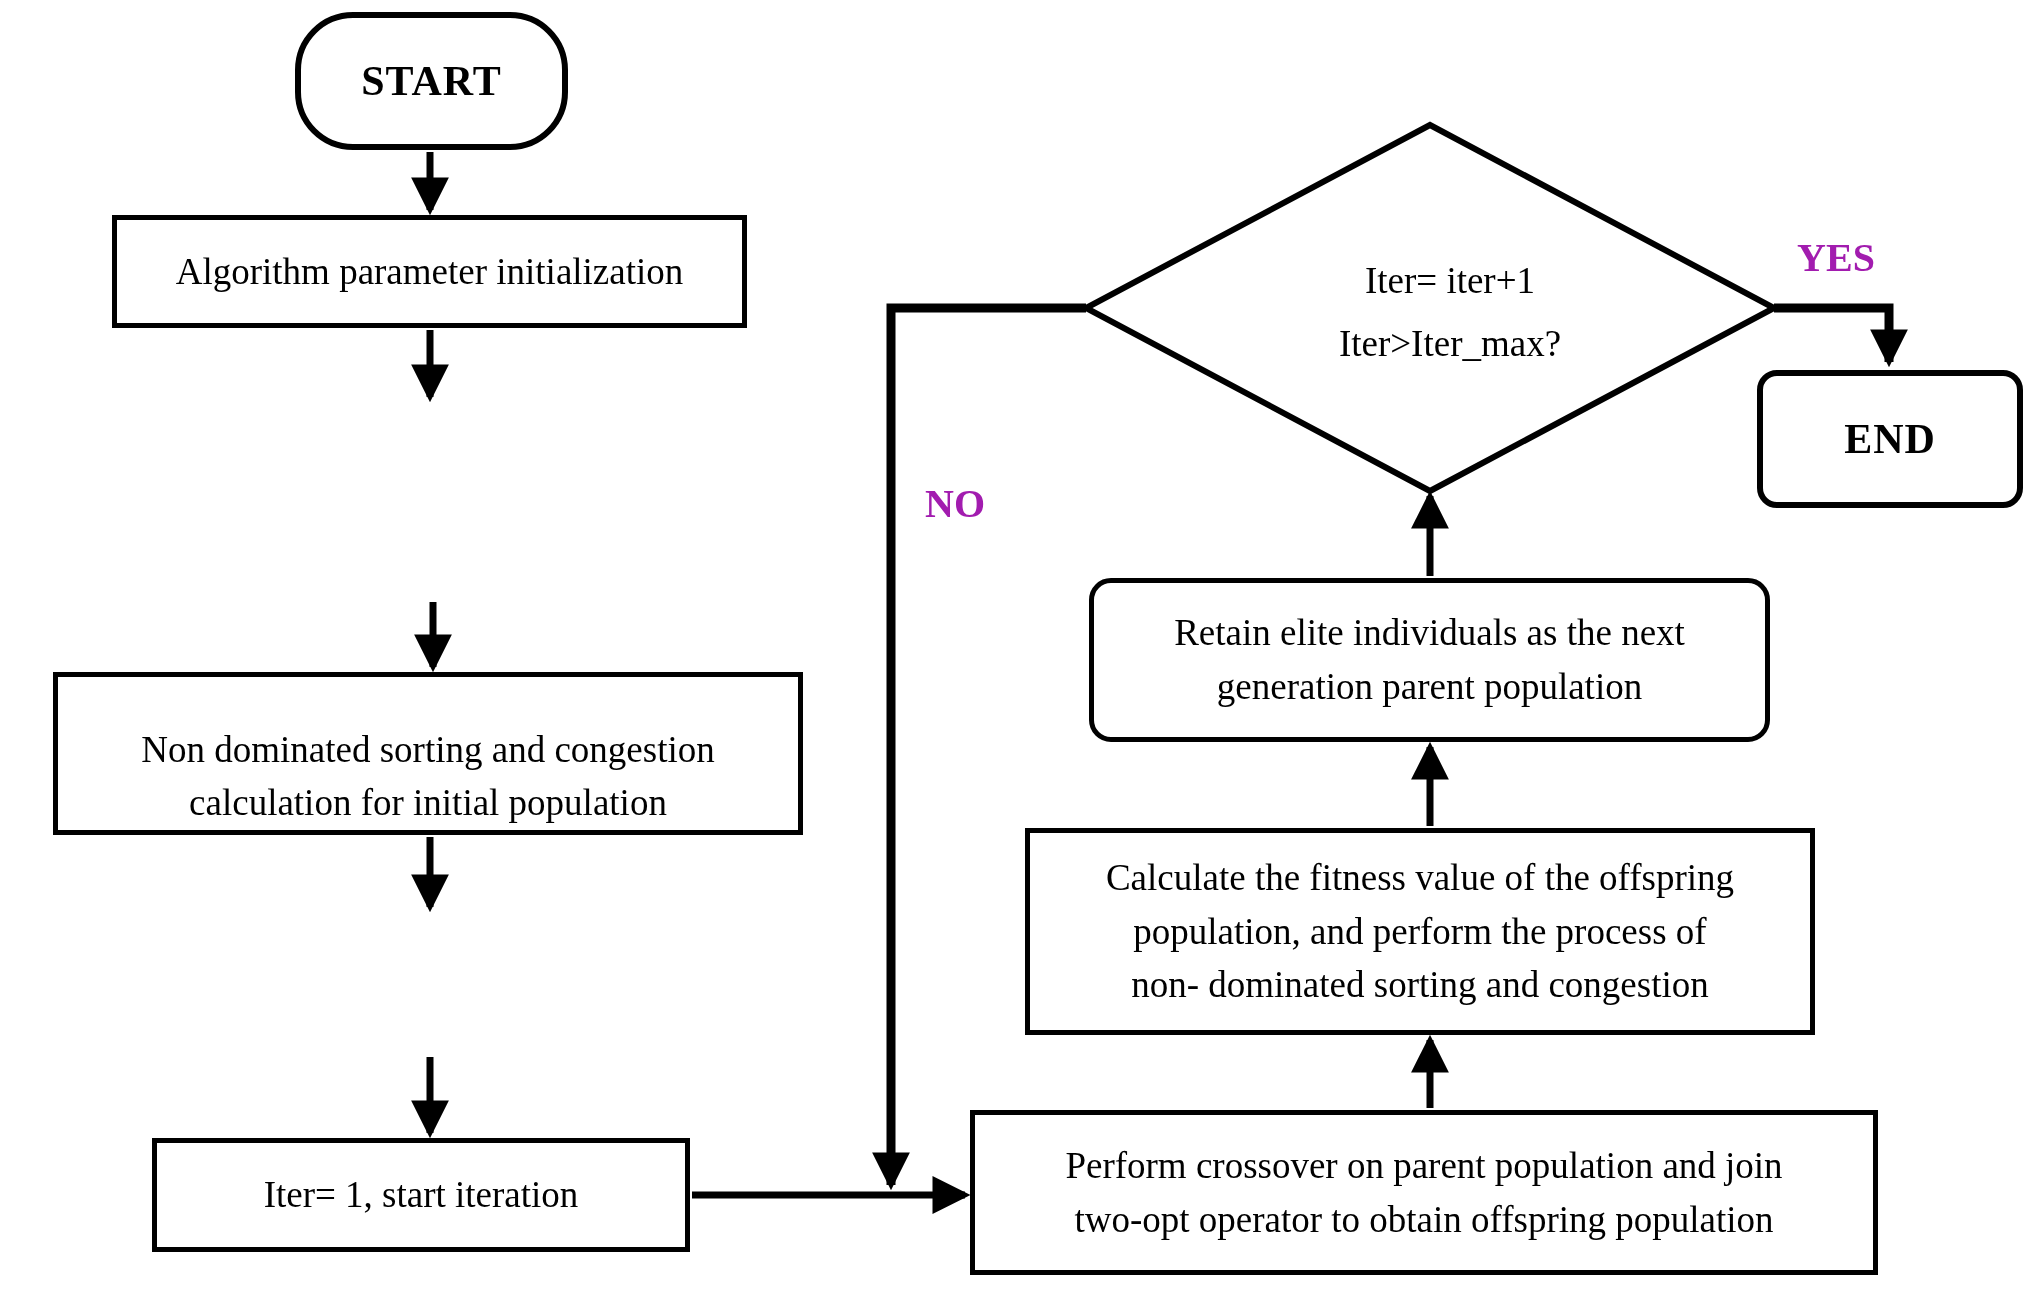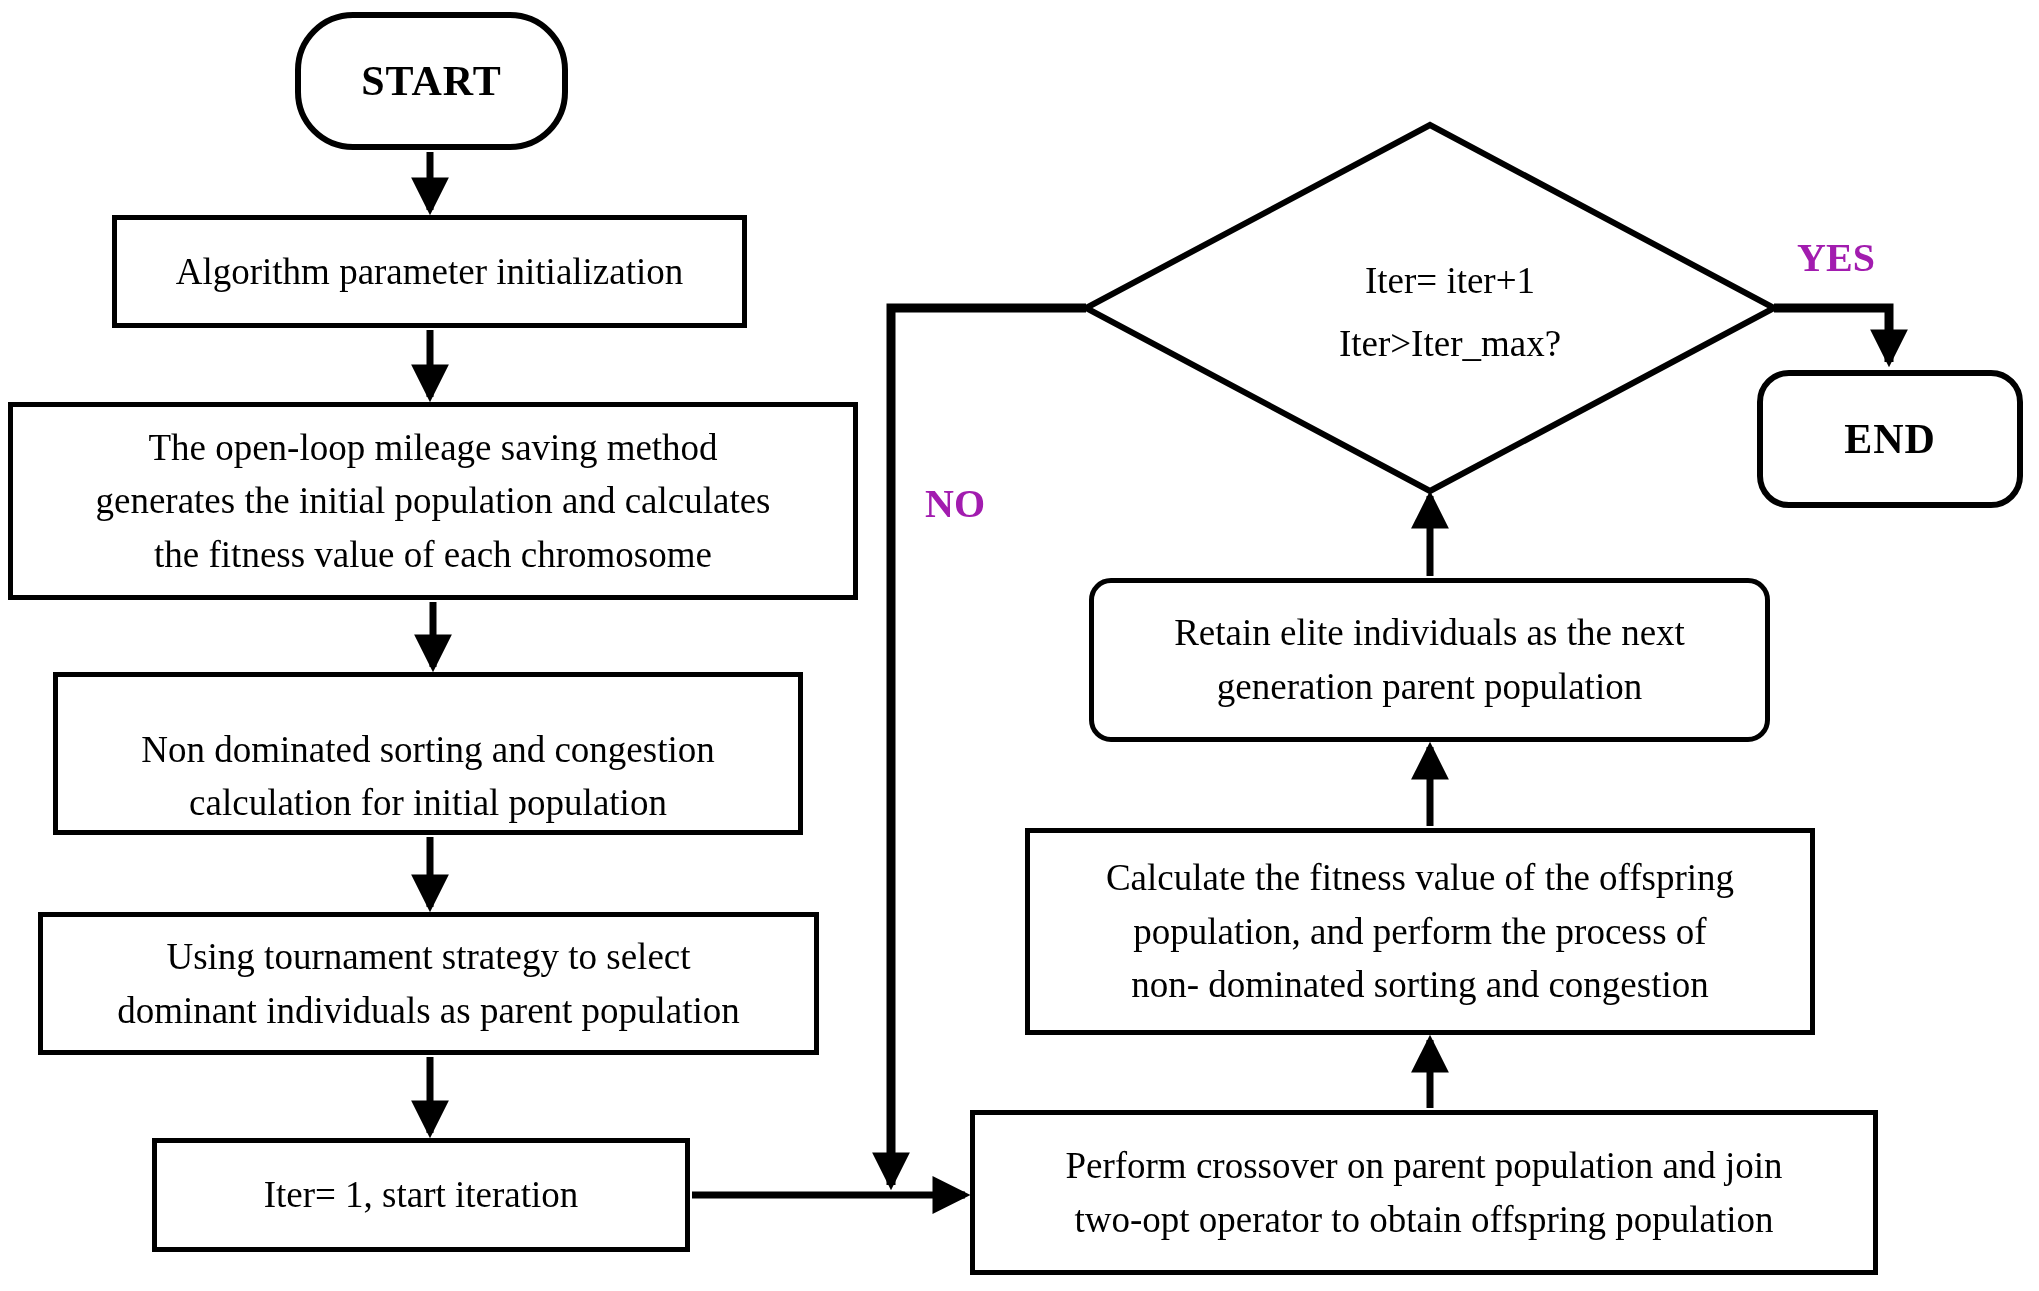--- a/index.html
+++ b/index.html
@@ -100,43 +100,34 @@
       <path d="M1430 1108 V1040" marker-end="url(#ah)"></path>
       <path d="M1430 826 V747" marker-end="url(#ah)"></path>
       <path d="M1430 576 V496" marker-end="url(#ah)"></path>
     </g>
   </svg>
 
   <div class="node stadium" style="left:295px; top:12px; width:273px; height:138px; border-radius:58px;">
     <span class="node-text">START</span>
   </div>
 
-  <div class="node stadium" style="left:1757px; top:370px; width:266px; height:138px; border-radius:32px;">
+  <div class="node stadium" style="left:1757px; top:370px; width:266px; height:138px; border-radius:20px;">
     <span class="node-text">END</span>
   </div>
 
   <div class="node" style="left:112px; top:215px; width:635px; height:113px;">
     <span class="node-text">Algorithm parameter initialization</span>
   </div>
 
-  <div class="node" style="left:8px; top:402px; width:850px; height:198px;">
-    <span class="node-text">The open-loop mileage saving method
-generates the initial population and calculates
-the fitness value of each chromosome</span>
-  </div>
 
   <div class="node" style="left:53px; top:672px; width:750px; height:163px;align-items:flex-end;">
     <span class="node-text">Non dominated sorting and congestion
 calculation for initial population</span>
   </div>
 
-  <div class="node" style="left:38px; top:912px; width:781px; height:143px;">
-    <span class="node-text">Using tournament strategy to select
-dominant individuals as parent population</span>
-  </div>
 
   <div class="node" style="left:152px; top:1138px; width:538px; height:114px;">
     <span class="node-text">Iter= 1, start iteration</span>
   </div>
 
   <div class="node" style="left:970px; top:1110px; width:908px; height:165px;justify-content:center;">
     <span class="node-text">Perform crossover on parent population and join
 two-opt operator to obtain offspring population</span>
   </div>
 

